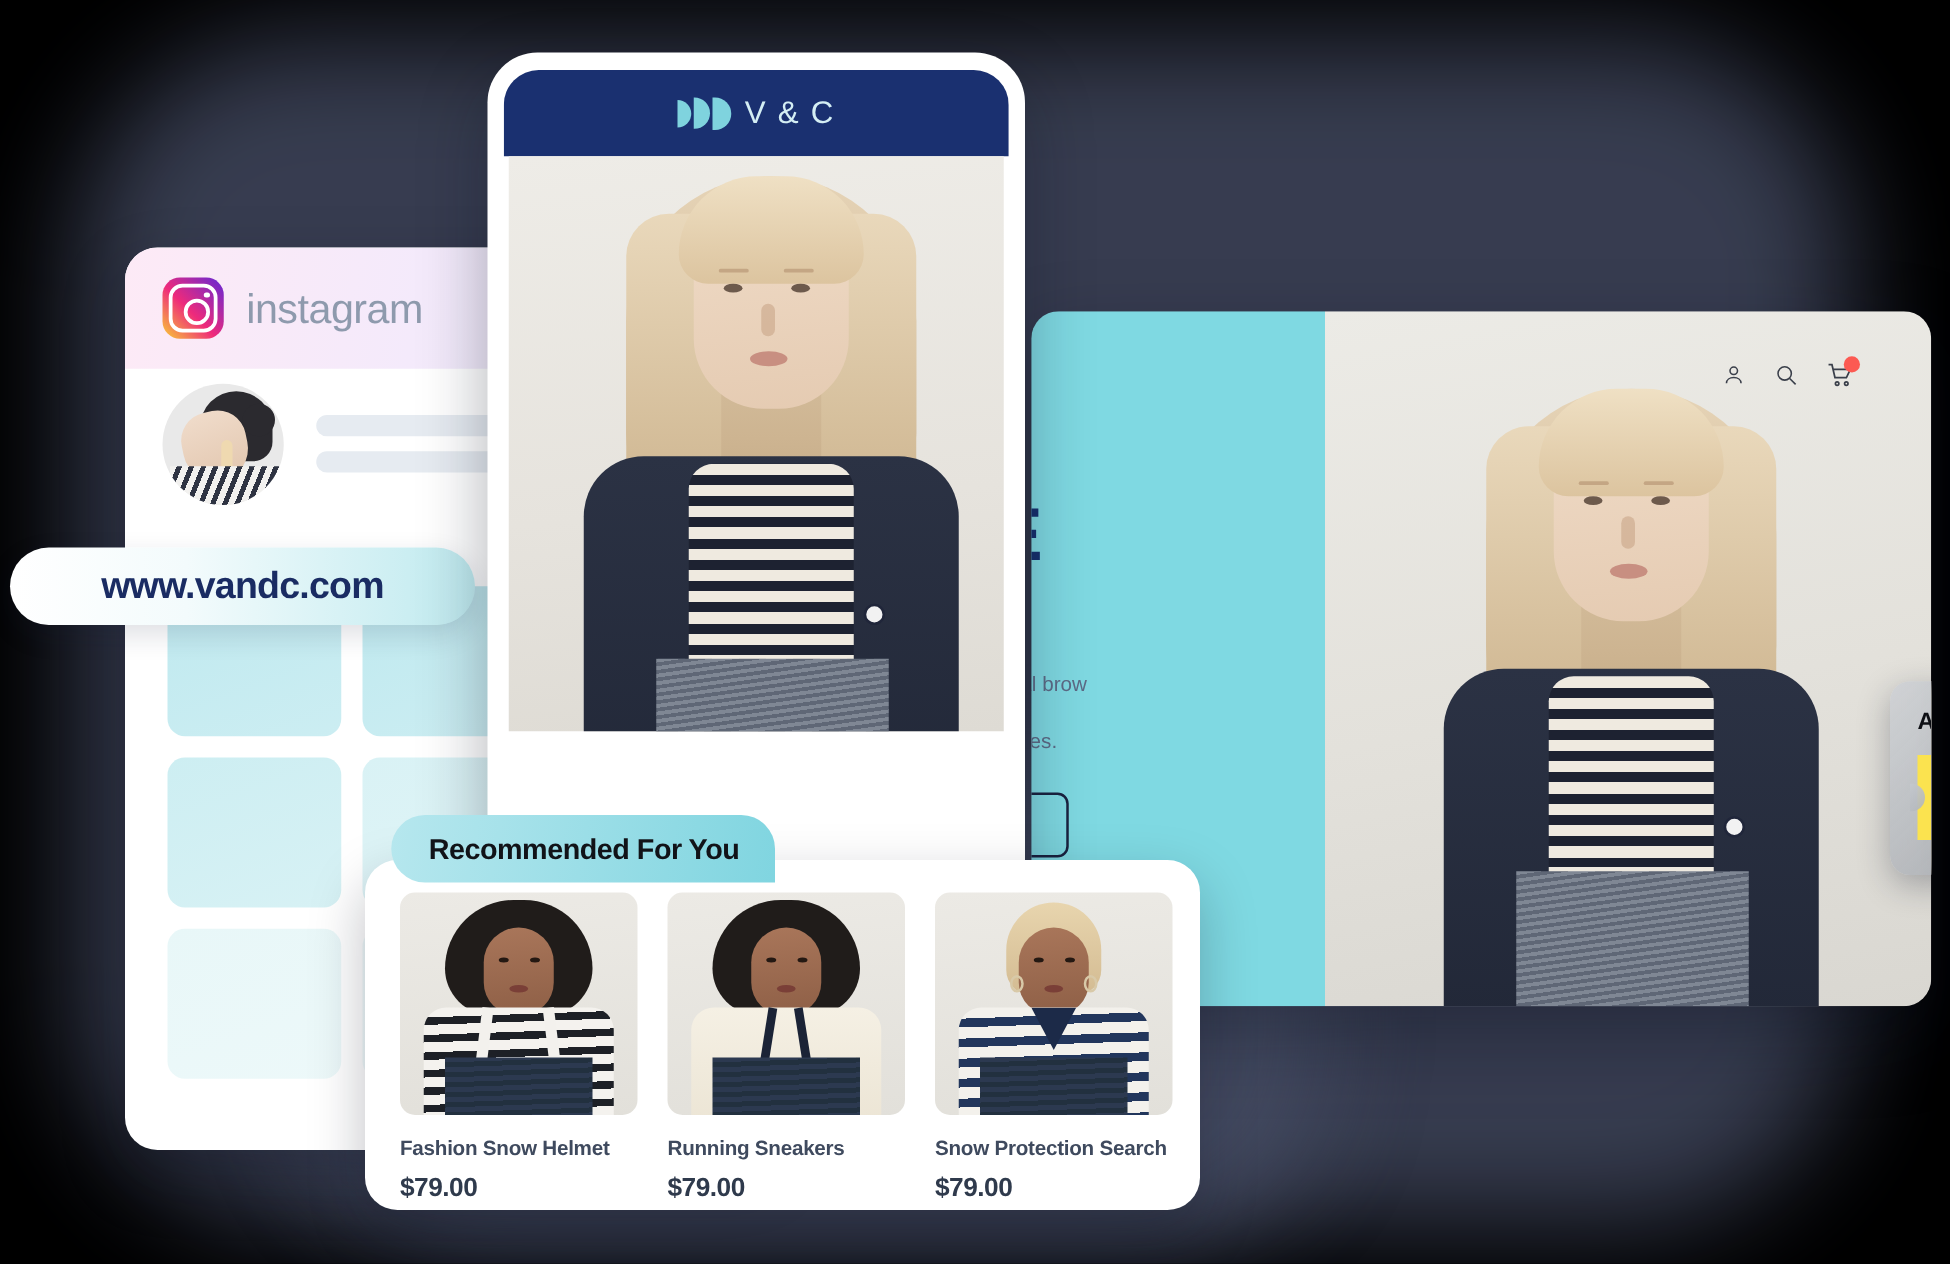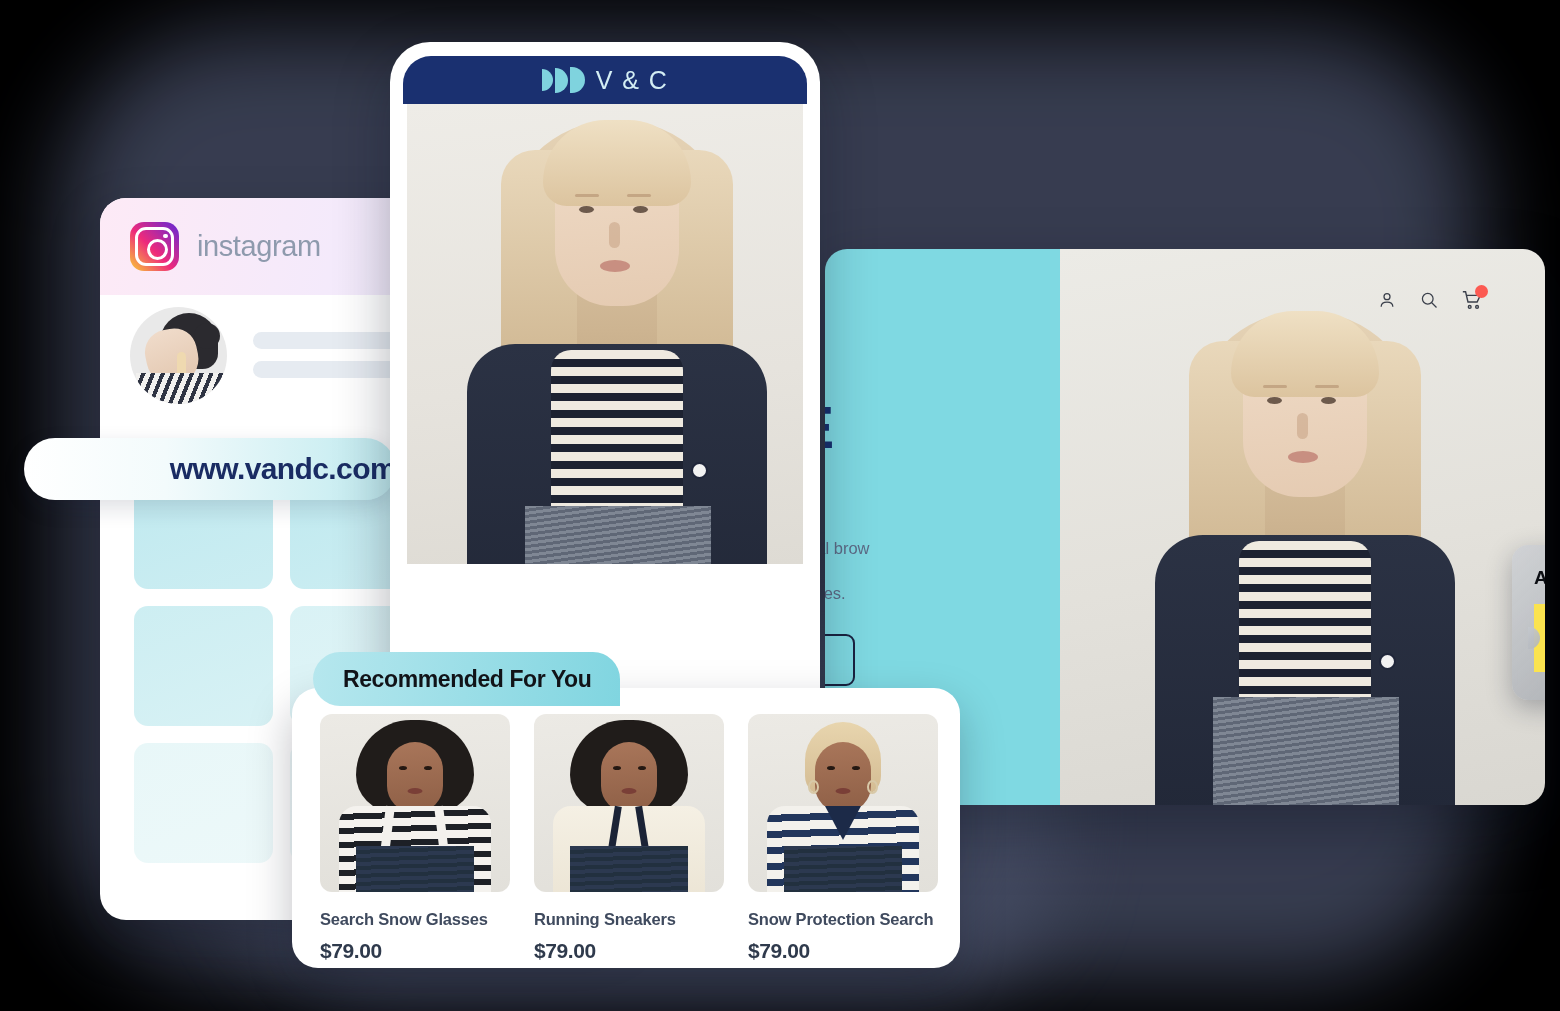--- a/index.html
+++ b/index.html
@@ -163,21 +163,21 @@
     display:flex;align-items:center;justify-content:center;
   }
   .ig-logo-in {
     width: 39px; height: 39px; border-radius: 11px;
     border: 3.2px solid #fff; position: relative;
   }
   .ig-logo-in::after{content:"";position:absolute;left:8.5px;top:8.5px;width:15px;height:15px;
     border:3.2px solid #fff;border-radius:50%;}
   .ig-logo-in::before{content:"";position:absolute;right:3.5px;top:3.5px;width:4.5px;height:4.5px;
     border-radius:50%;background:#fff;}
-  .ig-word { font-size: 29px; color: #8e9aad; letter-spacing: -.4px; text-align: center; }
+  .ig-word { font-size: 33px; color: #8e9aad; letter-spacing: -.4px; text-align: center; }
   .ig-profile { height: 120px; display: flex; align-items: center; padding: 0 30px; gap: 26px; }
   .ig-avatar {
     width: 97px; height: 97px; border-radius: 50%; overflow: hidden;
     background: #e9e9e9; position: relative; flex: none;
   }
   .av-hair{position:absolute;left:30px;top:6px;width:58px;height:56px;border-radius:30px 30px 16px 16px;background:#2b2a2f;}
   .av-face{position:absolute;left:16px;top:22px;width:52px;height:56px;border-radius:26px 26px 30px 30px;
     background:linear-gradient(170deg,#f0dccb,#e2c6ae);transform:rotate(-12deg);}
   .av-bun{position:absolute;left:64px;top:16px;width:26px;height:26px;border-radius:50%;background:#2b2a2f;}
   .av-ear{position:absolute;left:47px;top:45px;width:9px;height:25px;border-radius:5px;background:#efd9b0;}
@@ -185,24 +185,24 @@
     background:repeating-linear-gradient(112deg,#f2f1ef 0 5px,#2e3342 5px 9px);}
   .ig-lines { flex: 1; display: flex; flex-direction: column; gap: 12px; padding-right: 24px; }
   .ig-line { height: 17px; border-radius: 9px; background: #e6ebf1; }
   .ig-line.short { width: 86%; }
   .ig-grid-wrap { padding: 54px 34px 0 34px; }
   .ig-grid { display: grid; grid-template-columns: repeat(3,1fr); gap: 17px; }
   .ig-tile { height: 120px; border-radius: 14px; }
 
   
   .url-pill {
-    position: absolute; left: 24px; top: 438px;
+    position: absolute; left: 8px; top: 438px;
     width: 372px; height: 62px; border-radius: 31px;
     background: linear-gradient(90deg,#ffffff 0%,#f3fbfc 38%,#bfeaef 100%);
-    display: flex; align-items: center; justify-content: flex-end;
+    display: flex; align-items: center; justify-content: center;
     z-index: 9;
     box-shadow: 0 8px 22px rgba(20,30,60,.14);
   }
   .url-text { font-size: 30px; font-weight: 700; color: #1a2c63; letter-spacing: -.6px; }
 
   
   .phone {
     position: absolute; left: 390px; top: 42px;
     width: 430px; height: 700px;
     background: #fff;
@@ -210,21 +210,21 @@
     padding: 14px 13px 0 13px;
     box-shadow: 0 22px 55px rgba(10,14,30,.32);
     z-index: 10;
   }
   .phone-screen {
     width: 100%; height: 100%;
     border-radius: 28px 28px 0 0;
     overflow: hidden; background: #fff; position: relative;
   }
   .vc-bar {
-    height: 48px; background: #1a3070;
+    height: 69px; background: #1a3070;
     display: flex; align-items: center; justify-content: center; gap: 11px;
   }
   .vc-logo { display: flex; gap: 2px; align-items: center; }
   .vc-wave { width: 15px; height: 26px; background: #7fd3de;
     border-radius: 0 13px 13px 0 / 0 13px 13px 0; }
   .vc-wave.w1 { width: 11px; height: 22px; }
   .vc-wave.w2 { width: 13px; height: 25px; }
   .vc-name { color: #d4eef4; font-size: 25px; letter-spacing: 1.4px; }
   .vc-promo {
     height: 36px; background: #8cdbe3;
@@ -458,21 +458,21 @@
           <span class="p-afro"></span>
           <span class="p-face"></span>
           <span class="p-eye l"></span>
           <span class="p-eye r"></span>
           <span class="p-mouth"></span>
           <span class="p-torso p-stripe-bw"></span>
           <span class="p-strap l"></span>
           <span class="p-strap r"></span>
           <span class="p-jeans"></span>
         </div>
-        <div class="prod-name">Search Snow Glasses</div>
+        <div class="prod-name">Fashion Snow Helmet</div>
         <div class="prod-price">$79.00</div>
       </div>
       <div class="prod">
         <div class="prod-img">
           <span class="p-afro"></span>
           <span class="p-face"></span>
           <span class="p-eye l"></span>
           <span class="p-eye r"></span>
           <span class="p-mouth"></span>
           <span class="p-torso p-cream"></span>

